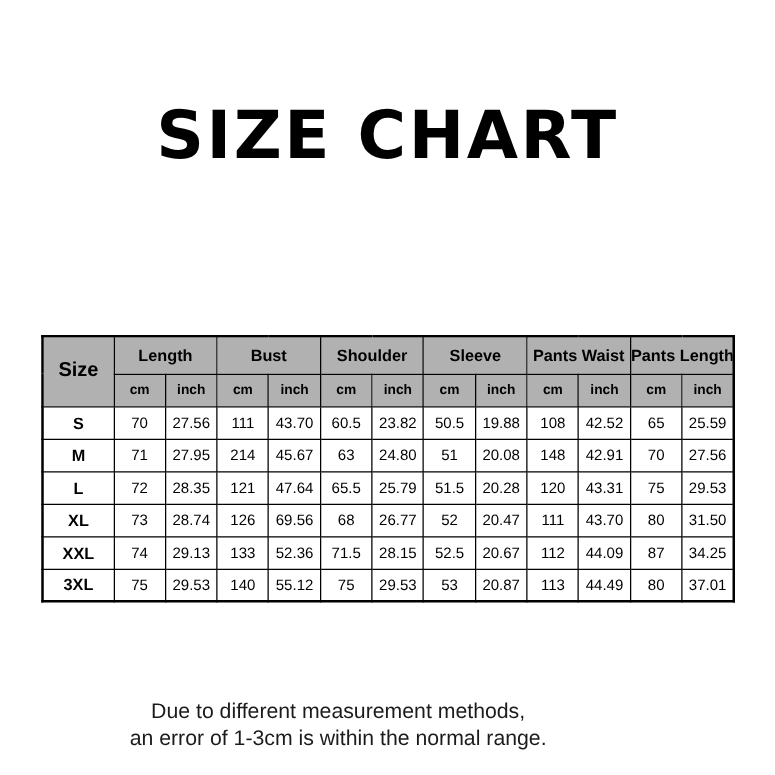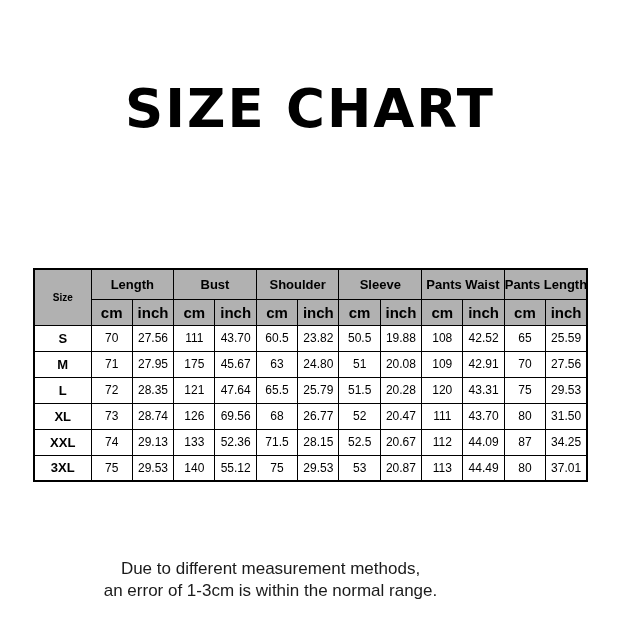--- a/index.html
+++ b/index.html
@@ -46,25 +46,25 @@
     padding:0;
     overflow:hidden;
     white-space:nowrap;
   }
   .size-chart col.size-col{width:57px;}
   .size-chart thead th{
     background:var(--header-bg);
     font-weight:bold;
   }
   .group-row th{height:30px;font-size:13px;}
-  .unit-row th{height:26px;font-size:15px;margin-top:12px;}
+  .unit-row th{height:26px;font-size:11px;margin-top:12px;}
   .size-chart tbody tr{height:26px;}
   .size-chart tbody th{font-size:13px;font-weight:bold;background:#fff;}
   .size-chart tbody td{font-size:12px;font-weight:normal;background:#fff;}
-  th.size-head{font-size:10px;}
+  th.size-head{font-size:16px;}
 
   .footnote{
     position:absolute;
     top:558px;left:0;width:541px;
     text-align:center;
     font-size:17px;
     line-height:22px;
     color:#1b1b1b;
   }
 </style>
@@ -129,27 +129,27 @@
           <td>19.88</td>
           <td>108</td>
           <td>42.52</td>
           <td>65</td>
           <td>25.59</td>
         </tr>
         <tr>
           <th>M</th>
           <td>71</td>
           <td>27.95</td>
-          <td>175</td>
+          <td>214</td>
           <td>45.67</td>
           <td>63</td>
           <td>24.80</td>
           <td>51</td>
           <td>20.08</td>
-          <td>109</td>
+          <td>148</td>
           <td>42.91</td>
           <td>70</td>
           <td>27.56</td>
         </tr>
         <tr>
           <th>L</th>
           <td>72</td>
           <td>28.35</td>
           <td>121</td>
           <td>47.64</td>

